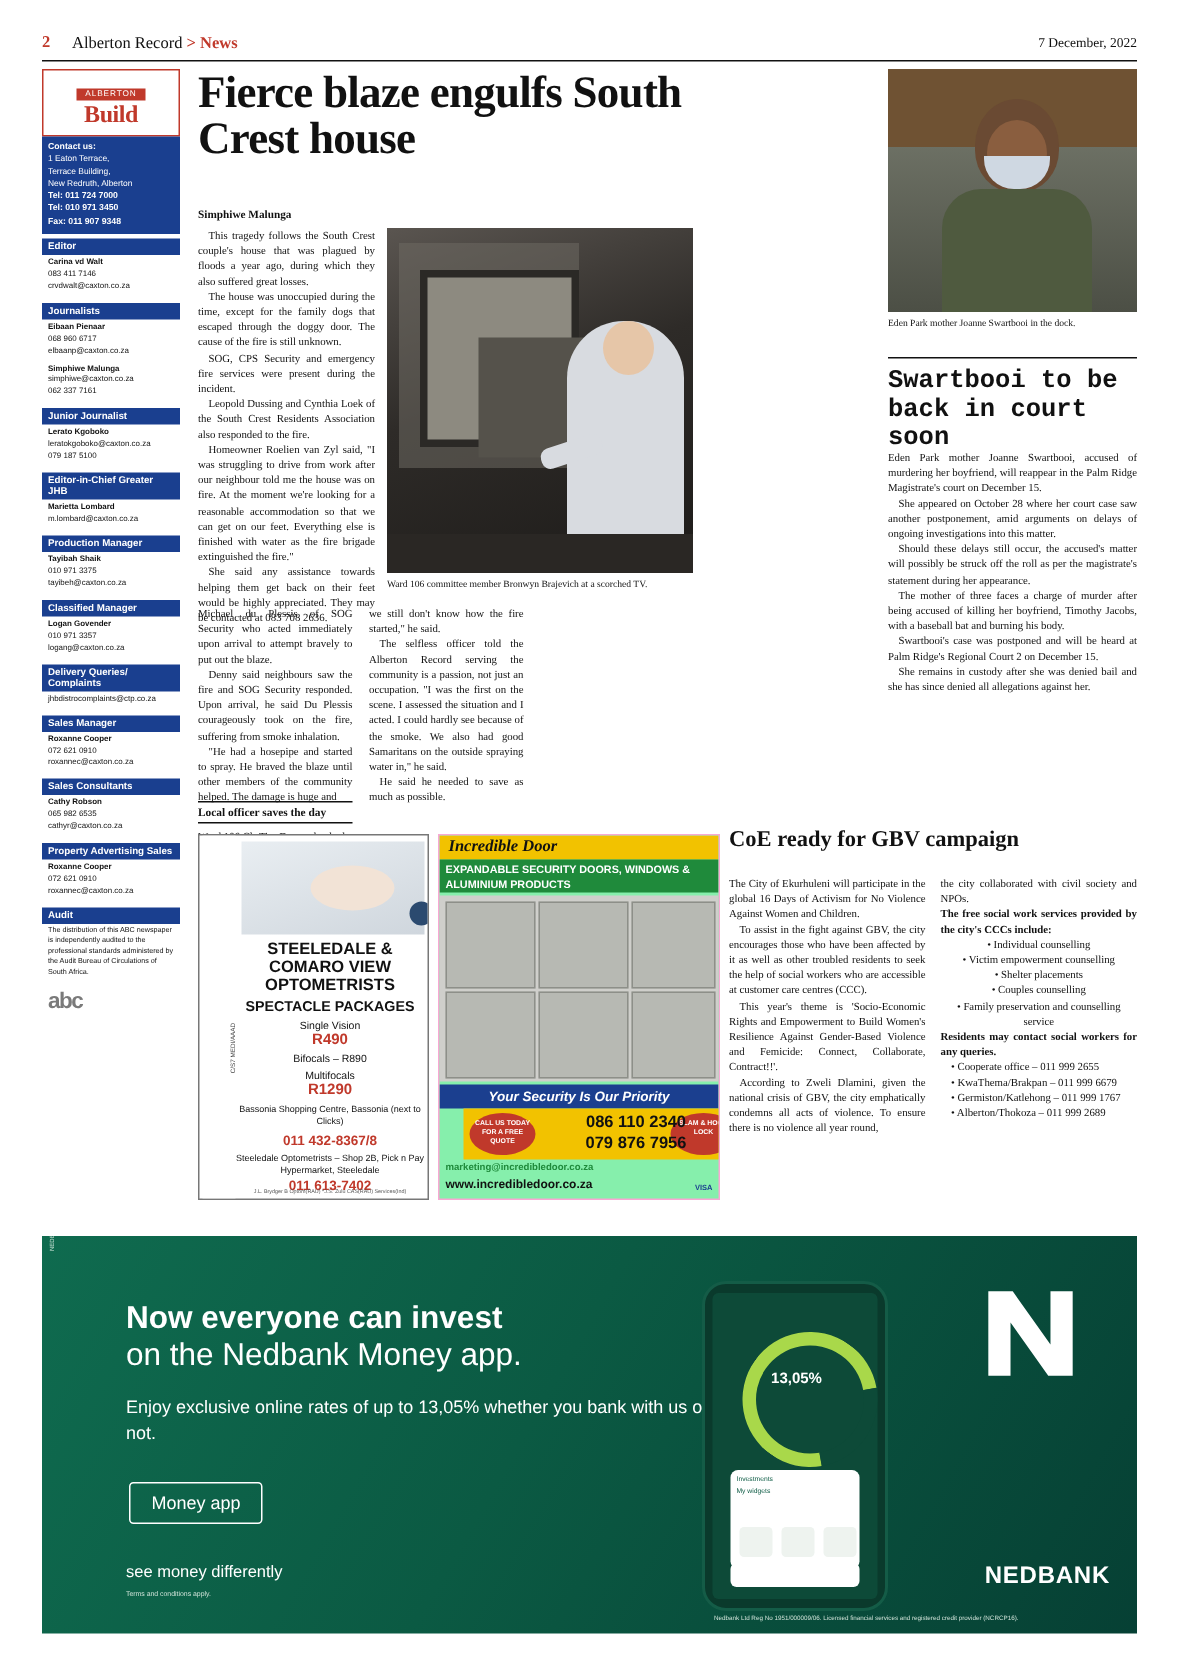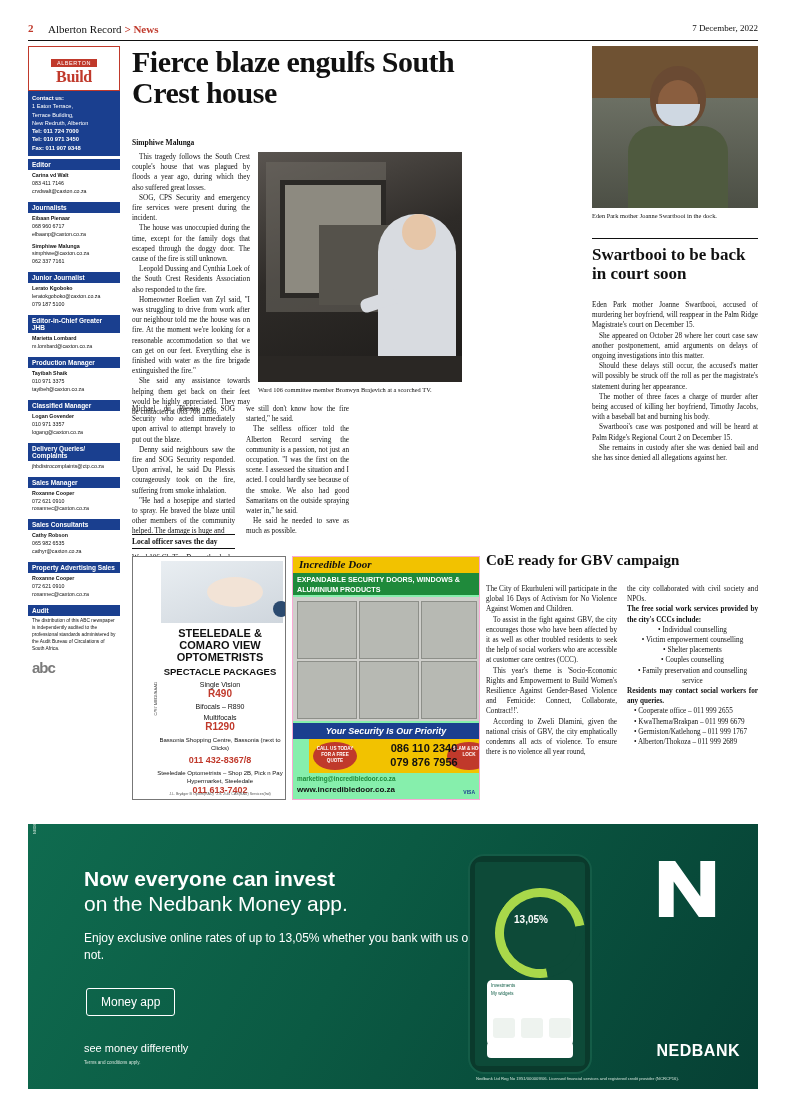--- a/index.html
+++ b/index.html
@@ -55,21 +55,21 @@
   
   .rphoto{position:absolute;left:592px;top:46px;width:166px;height:162px;overflow:hidden;background:#6b6f63;}
   .rp-bg{position:absolute;inset:0;background:linear-gradient(180deg,#7b7f72 0%,#4c4f45 100%);}
   .rp-wood{position:absolute;left:0;top:0;width:100%;height:52px;background:#6f5233;}
   .rp-head{position:absolute;left:58px;top:20px;width:56px;height:62px;background:#6a4a33;border-radius:50% 50% 45% 45%;}
   .rp-face{position:absolute;left:66px;top:34px;width:40px;height:44px;background:#8a5e3f;border-radius:50%;}
   .rp-mask{position:absolute;left:64px;top:58px;width:44px;height:22px;background:#cfd8e2;border-radius:0 0 20px 20px;}
   .rp-body{position:absolute;left:36px;top:80px;width:100px;height:82px;background:#4f5a3f;border-radius:26px 26px 0 0;}
   .rcaption{position:absolute;left:592px;top:212px;width:166px;font-size:6.4px;line-height:8.4px;}
 
-  .rhead{position:absolute;left:592px;top:238px;width:166px;font-size:17px;line-height:19px;font-weight:bold;border-top:1.5px solid #111;padding-top:6px;}
+  .rhead{position:absolute;left:592px;top:238px;width:166px;font-size:17px;line-height:19px;font-weight:bold;border-top:1.5px solid #111;padding-top:6px;font-family:Liberation Mono, monospace;}
   .rbody{position:absolute;left:592px;top:300px;width:166px;font-size:7.2px;line-height:10.2px;text-align:justify;}
   .rbody p{margin:0;text-indent:7px;}
   .rbody p.first{text-indent:0;}
 
   
   .ad-opto{position:absolute;left:132px;top:556px;width:152px;height:242px;border:1px solid #777;background:#fff;overflow:hidden;}
   .opto-img{position:absolute;left:28px;top:4px;width:122px;height:62px;background:linear-gradient(160deg,#e9eef2,#cfd6dd);}
   .opto-eye{position:absolute;left:46px;top:16px;width:56px;height:30px;background:#f2e3d6;border-radius:50%;}
   .opto-pupil{position:absolute;left:66px;top:24px;width:16px;height:16px;background:#2b4a6f;border-radius:50%;}
   .opto-spine{position:absolute;left:2px;top:0;width:22px;height:242px;background:#fff;}
@@ -228,22 +228,22 @@
     <div class="sb-head">Audit</div>
     <div class="sb-note">The distribution of this ABC newspaper is independently audited to the professional standards administered by the Audit Bureau of Circulations of South Africa.</div>
     <div class="abc"><span class="abc-logo">abc</span></div>
   </div>
 
   <div class="headline">Fierce blaze engulfs South Crest house</div>
   <div class="byline">Simphiwe Malunga</div>
 
   <div class="lead">
     <p>This tragedy follows the South Crest couple's house that was plagued by floods a year ago, during which they also suffered great losses.</p>
+    <p>The house was unoccupied during the time, except for the family dogs that escaped through the doggy door. The cause of the fire is still unknown.</p>
     <p>SOG, CPS Security and emergency fire services were present during the incident.</p>
-    <p>The house was unoccupied during the time, except for the family dogs that escaped through the doggy door. The cause of the fire is still unknown.</p>
     <p>Leopold Dussing and Cynthia Loek of the South Crest Residents Association also responded to the fire.</p>
     <p>Homeowner Roelien van Zyl said, "I was struggling to drive from work after our neighbour told me the house was on fire. At the moment we're looking for a reasonable accommodation so that we can get on our feet. Everything else is finished with water as the fire brigade extinguished the fire."</p>
     <p>She said any assistance towards helping them get back on their feet would be highly appreciated. They may be contacted at 083 708 2636.</p>
   </div>
 
   <div class="mainphoto">
     <div class="sky"></div>
     <div class="mp-wall"></div>
     <div class="mp-frame">
         <div class="mp-tv"></div>

